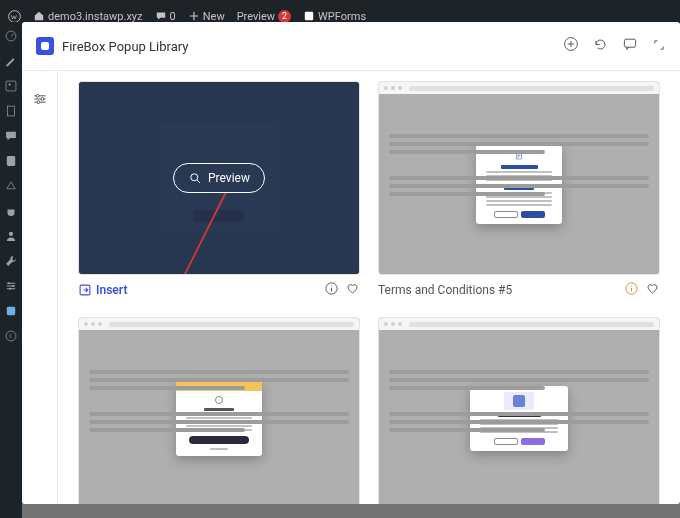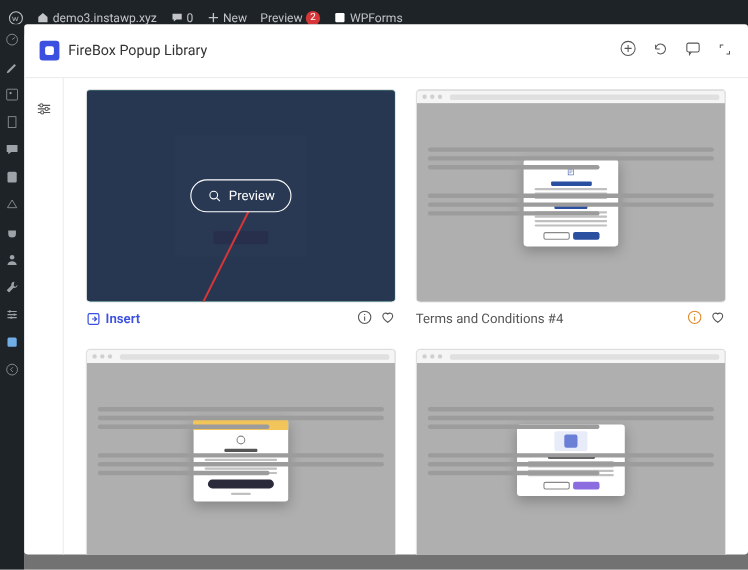--- a/index.html
+++ b/index.html
@@ -565,21 +565,21 @@
                     <div class="p"></div>
                   <div class="btns">
                       <div class="btn outline"></div>
                       <div class="btn filled"></div>
                     </div>
                 </div>
               </div>
             </div>
           </div>
           <div class="card-footer">
-            <div class="card-title">Terms and Conditions #4</div>
+            <div class="card-title">Terms and Conditions #5</div>
             <div class="card-footer-right">
               <span><svg class="warn" width="15" height="15" viewBox="0 0 20 20" stroke-width="1.3">
                     <circle cx="10" cy="10" r="7.5"></circle>
                     <path d="M10 6v1M10 9v5"></path>
                   </svg></span>
               <span><svg width="15" height="15" viewBox="0 0 20 20" stroke-width="1.3">
                     <path d="M10 16s-6-4-6-8a3.5 3.5 0 016-2 3.5 3.5 0 016 2c0 4-6 8-6 8z"></path>
                   </svg></span>
             </div>
           </div>

